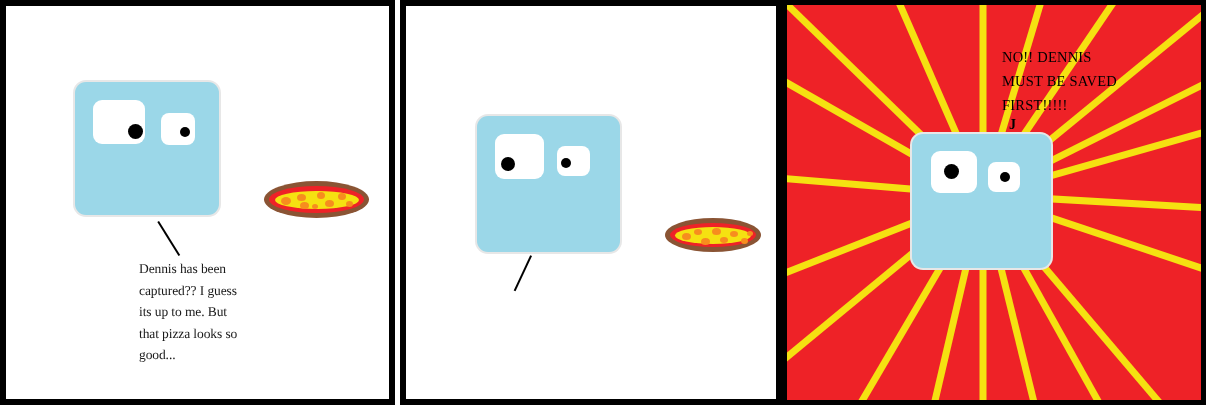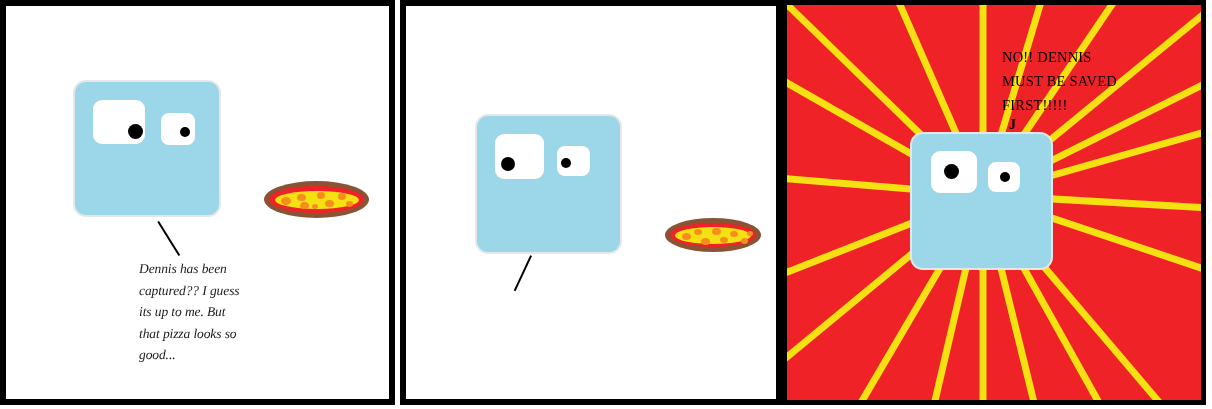--- a/index.html
+++ b/index.html
@@ -144,21 +144,21 @@
       <div class="pep" style="left:16%; top:42%; width:10px; height:8px;"></div>
       <div class="pep" style="left:31%; top:34%; width:9px; height:7px;"></div>
       <div class="pep" style="left:34%; top:58%; width:9px; height:7px;"></div>
       <div class="pep" style="left:50%; top:30%; width:8px; height:7px;"></div>
       <div class="pep" style="left:58%; top:52%; width:9px; height:7px;"></div>
       <div class="pep" style="left:70%; top:33%; width:8px; height:7px;"></div>
       <div class="pep" style="left:78%; top:55%; width:7px; height:6px;"></div>
       <div class="pep" style="left:46%; top:62%; width:6px; height:5px;"></div>
     </div>
 
-    <div class="caption" style="left:133px; top:252px; width:170px;font-style:italic;">Dennis has been
+    <div class="caption" style="left:133px; top:252px; width:170px;">Dennis has been
 captured?? I guess
 its up to me. But
 that pizza looks so
 good...</div>
   </div>
 
   <div class="panel" id="panel-2">
 
     <div class="character" style="left:71px; top:110px; width:143px; height:136px;">
       <div class="eye-white" style="left:18px; top:18px; width:49px; height:45px;"></div>

